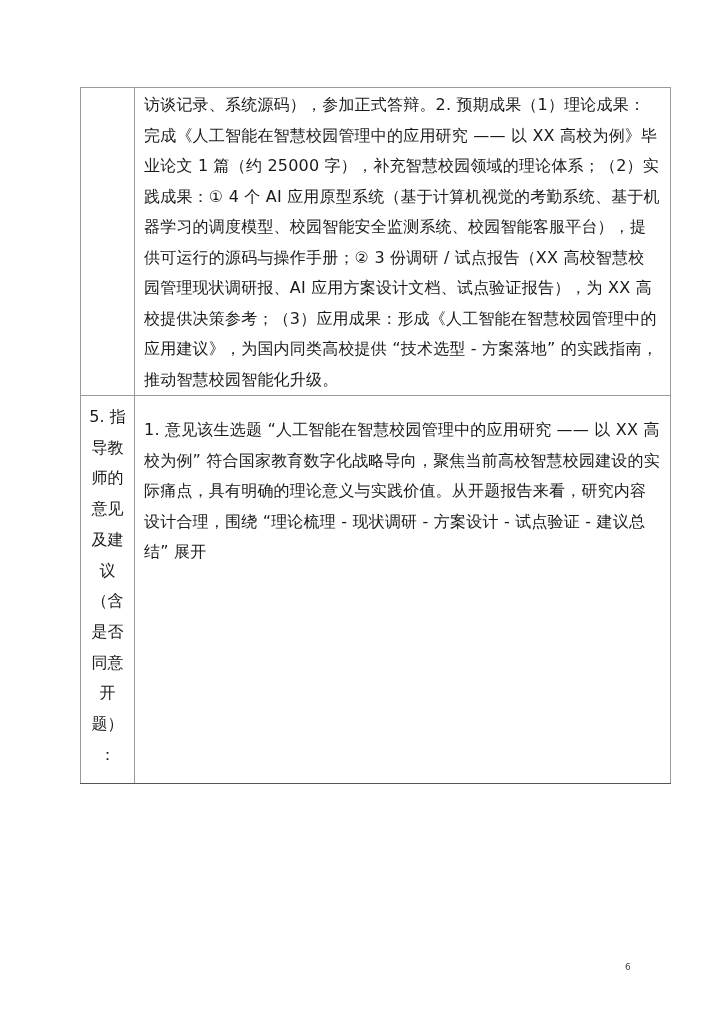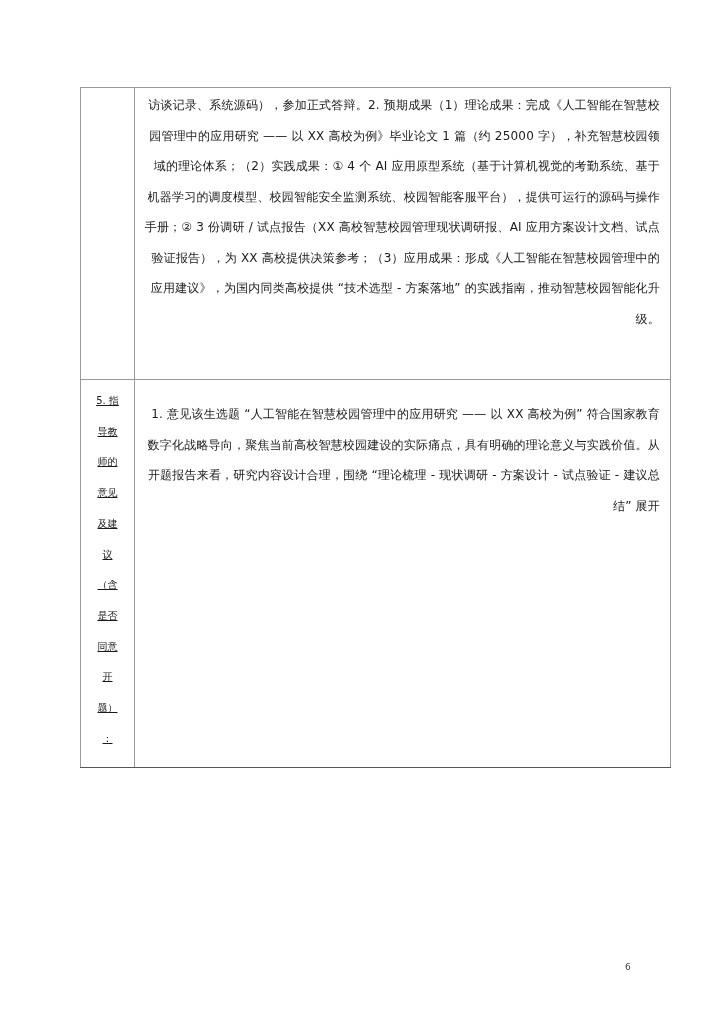--- a/index.html
+++ b/index.html
@@ -7,24 +7,24 @@
          font-family: "DejaVu Sans", "Liberation Sans", sans-serif; color: #1a1a1a; }
   .page { position: absolute; left: 0; top: 0; width: 720px; height: 1018px; }
   table.form { position: absolute; left: 80px; top: 87px; width: 591px;
                border-collapse: collapse; table-layout: fixed; }
   table.form td { border: 1px solid #9a9a9a; vertical-align: top; padding: 0; }
   table.form tr:last-child td { border-bottom: 1.5px solid #555; }
   td.label-cell { width: 53px; }
   td.content-cell { padding: 0 10px 0 9px !important; }
   .row1 td { height: 291px; }
   .row2 td { height: 387px; }
-  .content-text { font-size: 12px; line-height: 30.5px; margin-top: 2px; letter-spacing: 0.2px; text-align: right; }
+  .content-text { font-size: 16px; line-height: 30.5px; margin-top: 2px; letter-spacing: 0.2px; }
   .row2 .content-text { margin-top: 19px; }
   .label-stack { display: flex; flex-direction: column; align-items: center; padding-top: 6px; }
-  .label-line { font-size: 10px; line-height: 30.7px; text-align: center; white-space: nowrap; text-decoration: underline; }
+  .label-line { font-size: 16px; line-height: 30.7px; text-align: center; white-space: nowrap; }
   .page-number { position: absolute; left: 625px; top: 962px; font-size: 9px; color: #444; }
 </style>
 </head>
 <body>
 
 <div class="page">
   <table class="form">
     <tbody>
         <tr class="row1">
       <td class="label-cell"></td>

